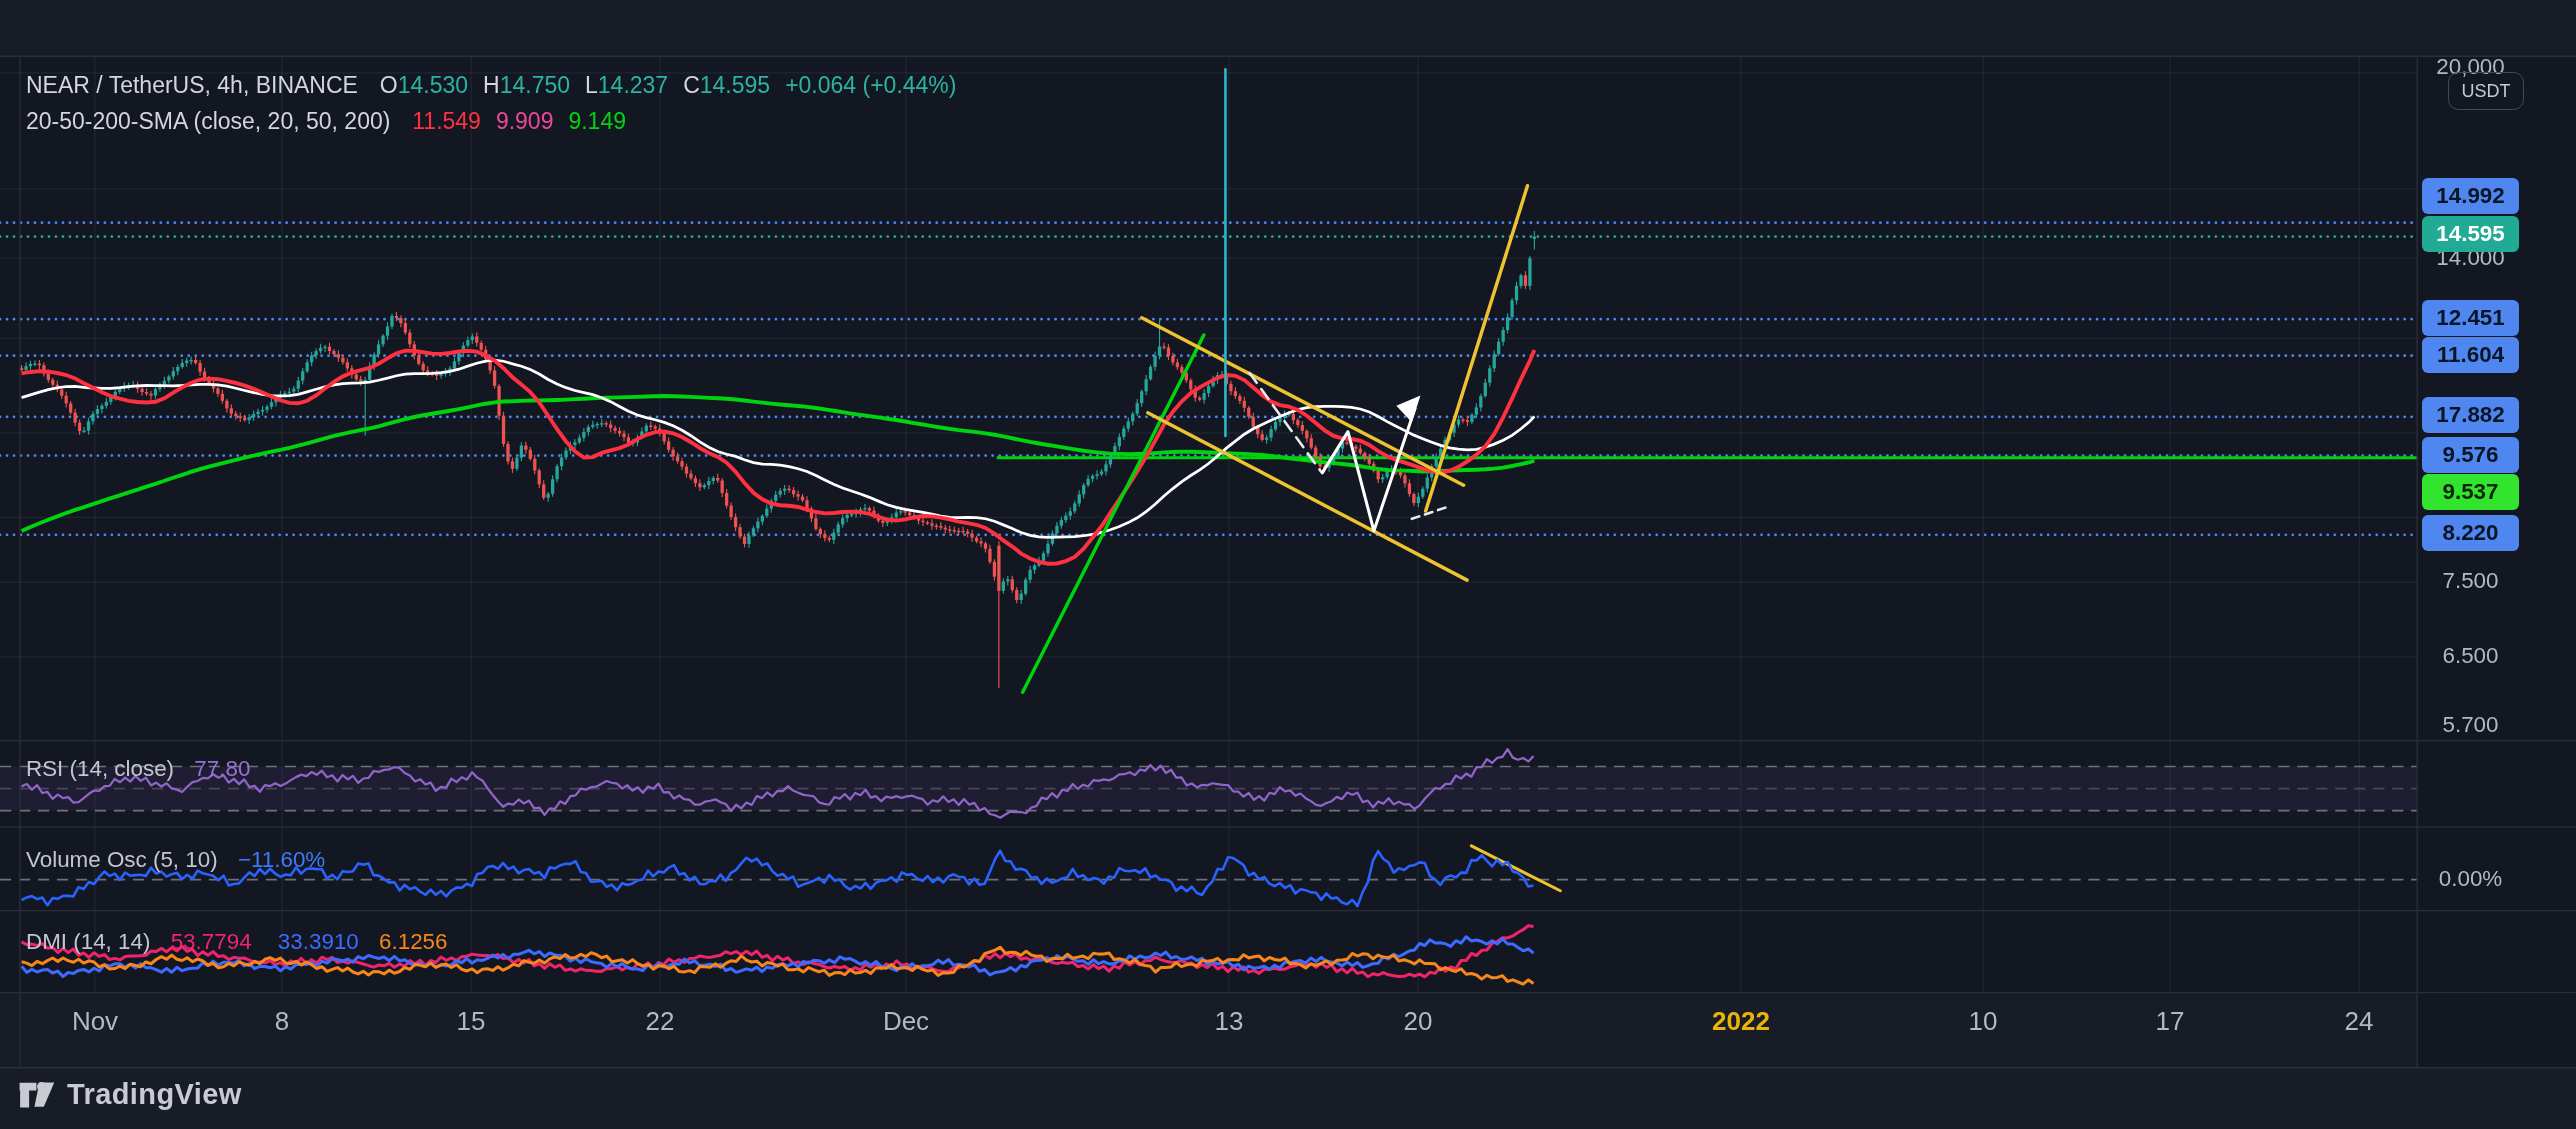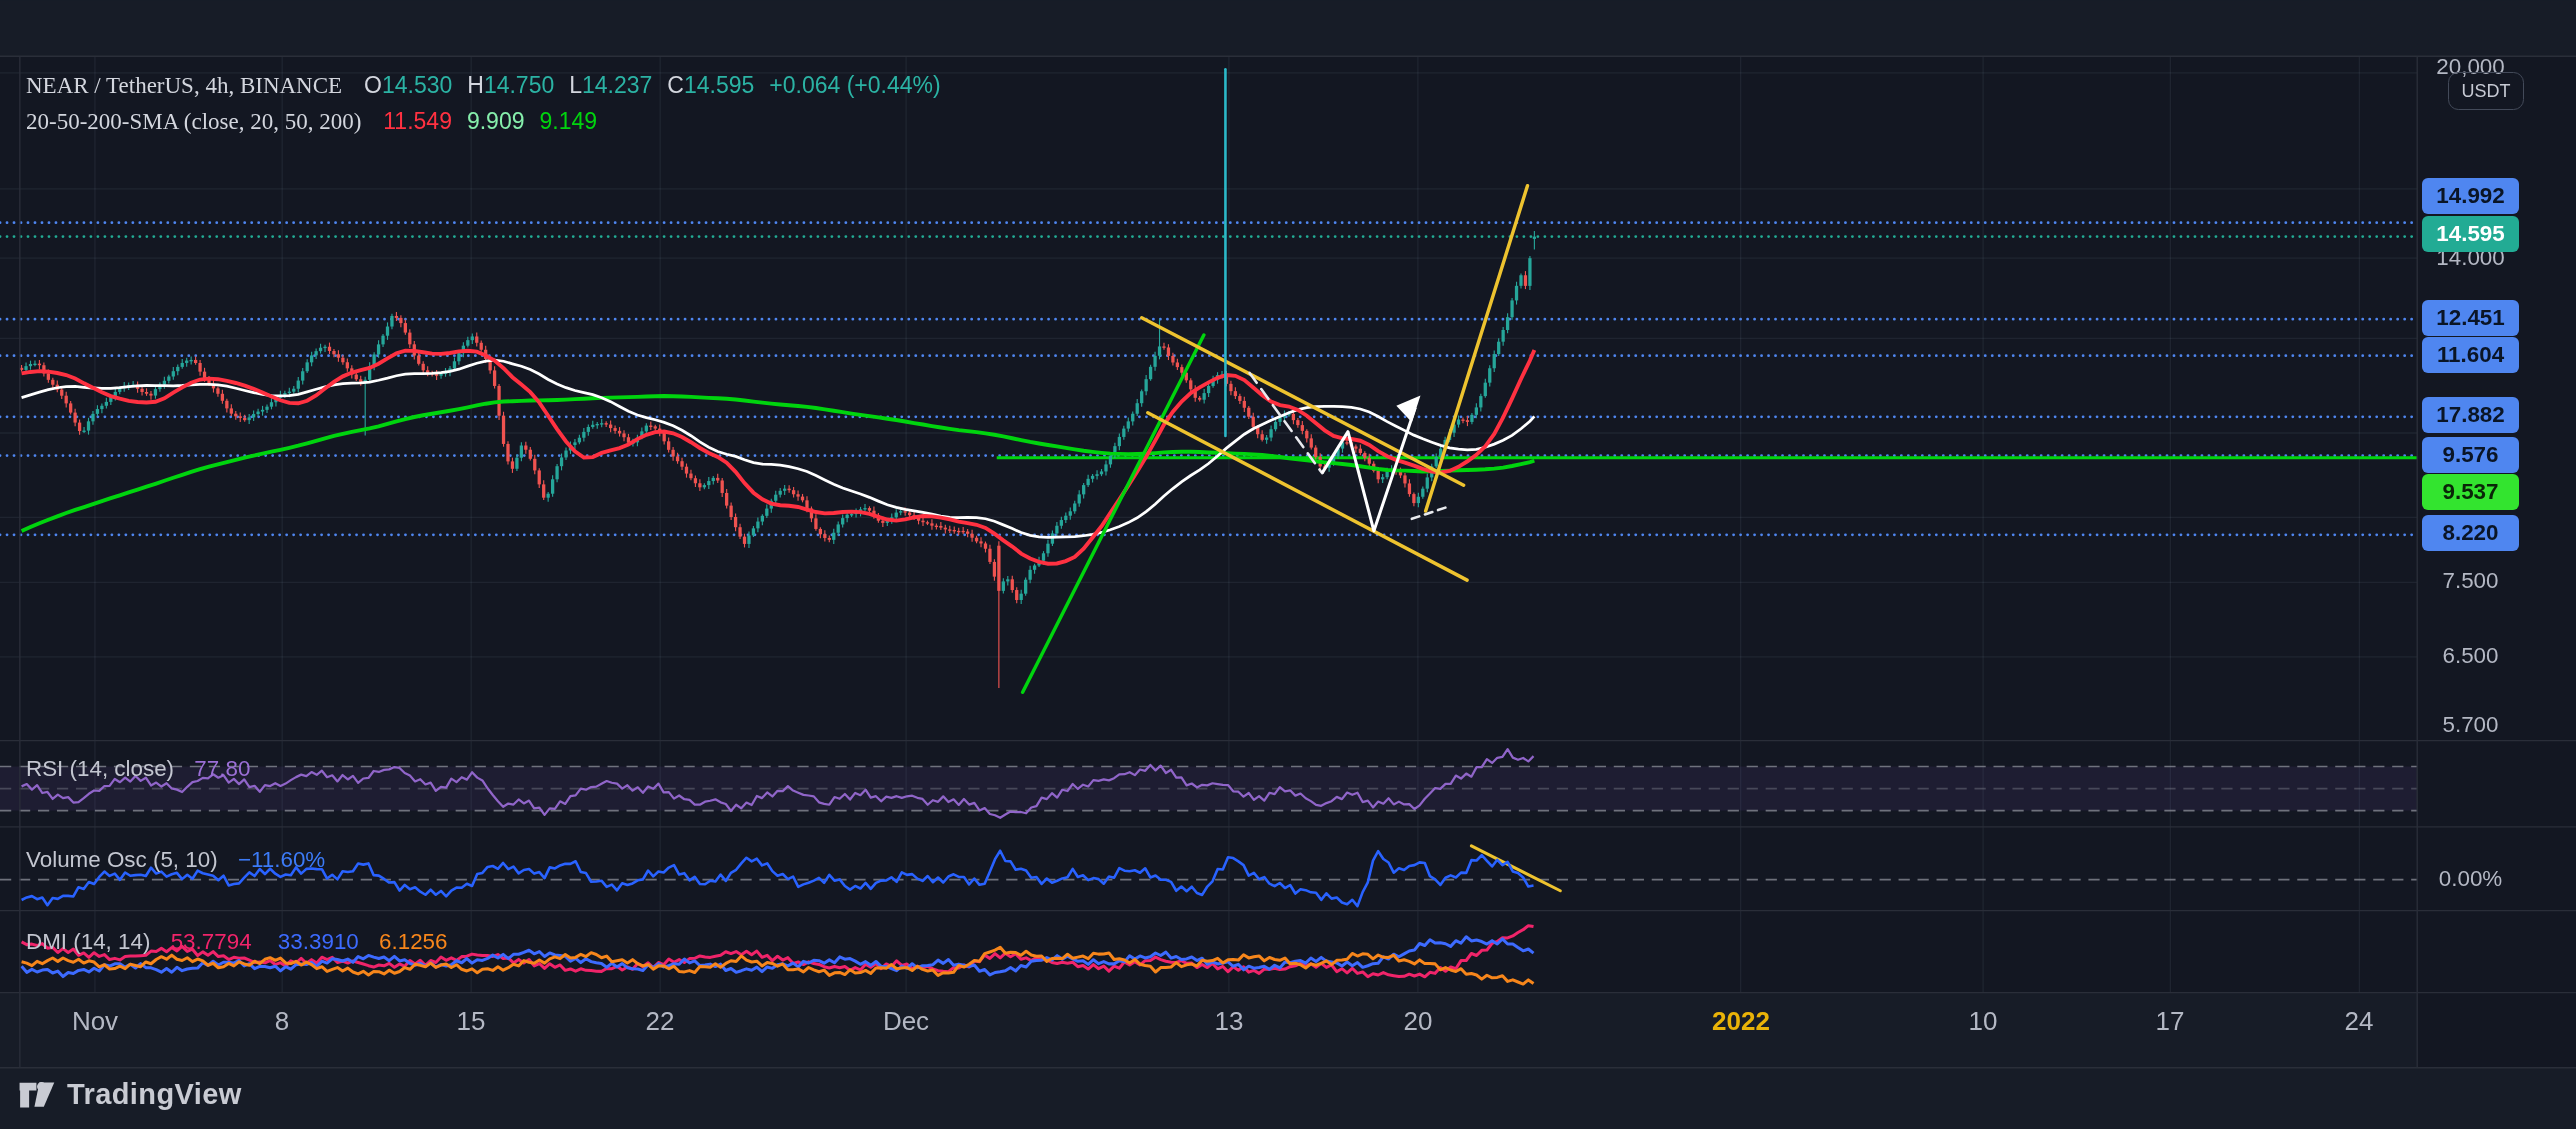--- a/index.html
+++ b/index.html
@@ -5,21 +5,21 @@
   html,body{margin:0;padding:0;background:#171c27;}
   body{width:2576px;height:1130px;overflow:hidden;position:relative;
        font-family:"Liberation Sans","DejaVu Sans",sans-serif;}
   #app{position:absolute;inset:0;}
   #chart{position:absolute;left:0;top:0;}
   .abs{position:absolute;}
   #attribution{left:16.4px;top:7px;font-size:23px;color:#d9dbe2;letter-spacing:0.2px;}
   .legend-row{left:26px;height:29px;font-size:23px;white-space:nowrap;}
   .lg{color:#d3d6de;}
   .lt{color:#2bb3a4;}
-  .sp{margin-right:15.5px;font-family:Liberation Serif, serif;}
+  .sp{margin-right:15.5px;}
   .sp2{margin-right:8.6px;}
   .pane-title{left:26px;font-size:22.4px;white-space:nowrap;color:#c3c6d0;}
   .pv{margin-left:14px;}
   #price-axis .plabel{position:absolute;left:2422px;width:97px;height:36px;line-height:36px;
       text-align:center;font-size:22.4px;border-radius:6px;}
   #price-axis .gray{color:#b4b8c4;background:transparent;}
   #price-axis .pill{font-weight:700;}
   #usdt-btn{left:2448px;top:72px;width:74px;height:36px;line-height:36px;border:1.7px solid #434a59;
       border-radius:10.4px;color:#c6c9d3;font-size:18px;text-align:center;background:transparent;}
   #time-axis .tlabel{position:absolute;top:1006px;width:104px;margin-left:-52px;text-align:center;
@@ -800,21 +800,21 @@
     <span class="lg sp">NEAR / TetherUS, 4h, BINANCE</span>
     <span class="lg">O</span><span class="lt sp2">14.530</span>
     <span class="lg">H</span><span class="lt sp2">14.750</span>
     <span class="lg">L</span><span class="lt sp2">14.237</span>
     <span class="lg">C</span><span class="lt sp2">14.595</span>
     <span class="lt">+0.064 (+0.44%)</span>
   </div>
   <div class="abs legend-row" style="top:108px;">
     <span class="lg sp">20-50-200-SMA (close, 20, 50, 200)</span>
     <span class="sp2" style="color:#ff3141;">11.549</span>
-    <span class="sp2" style="color:#86efac;">9.909</span>
+    <span class="sp2" style="color:#ec4899;">9.909</span>
     <span style="color:#00d40e;">9.149</span>
   </div>
 
   <div class="abs pane-title" style="top:756px;">
     <span>RSI (14, close)</span>
     <span class="pv" style="color:#9b6fd6;">77.80</span>
   </div>
   <div class="abs pane-title" style="top:847px;">
     <span>Volume Osc (5, 10)</span>
     <span class="pv" style="color:#3c7bf7;text-align:right;">−11.60%</span>

